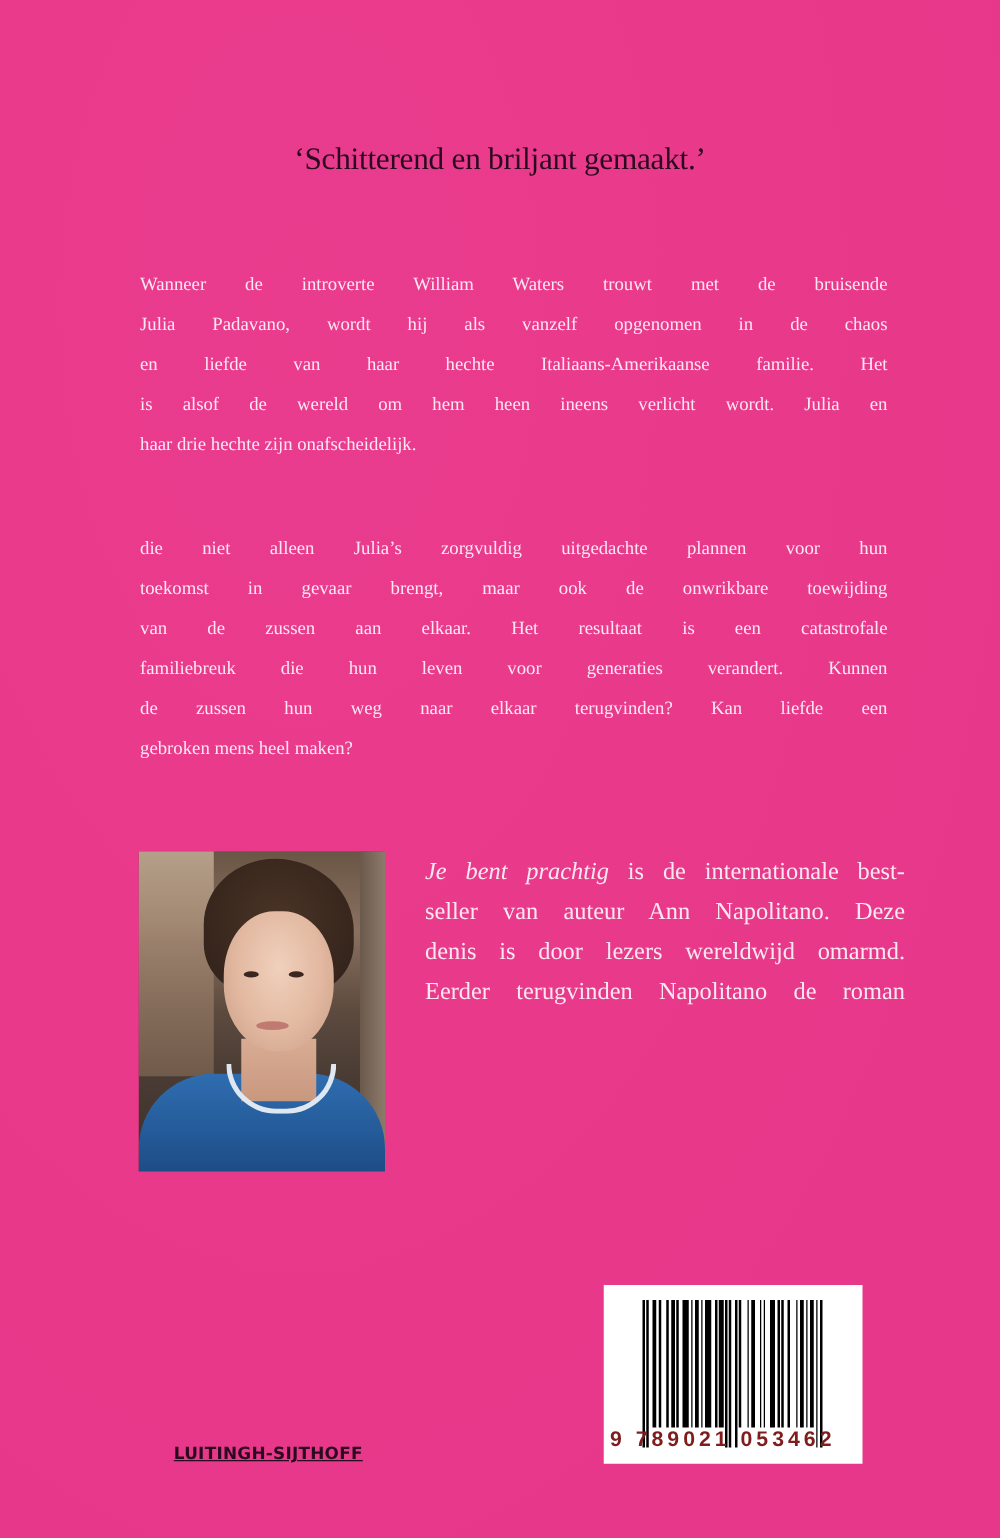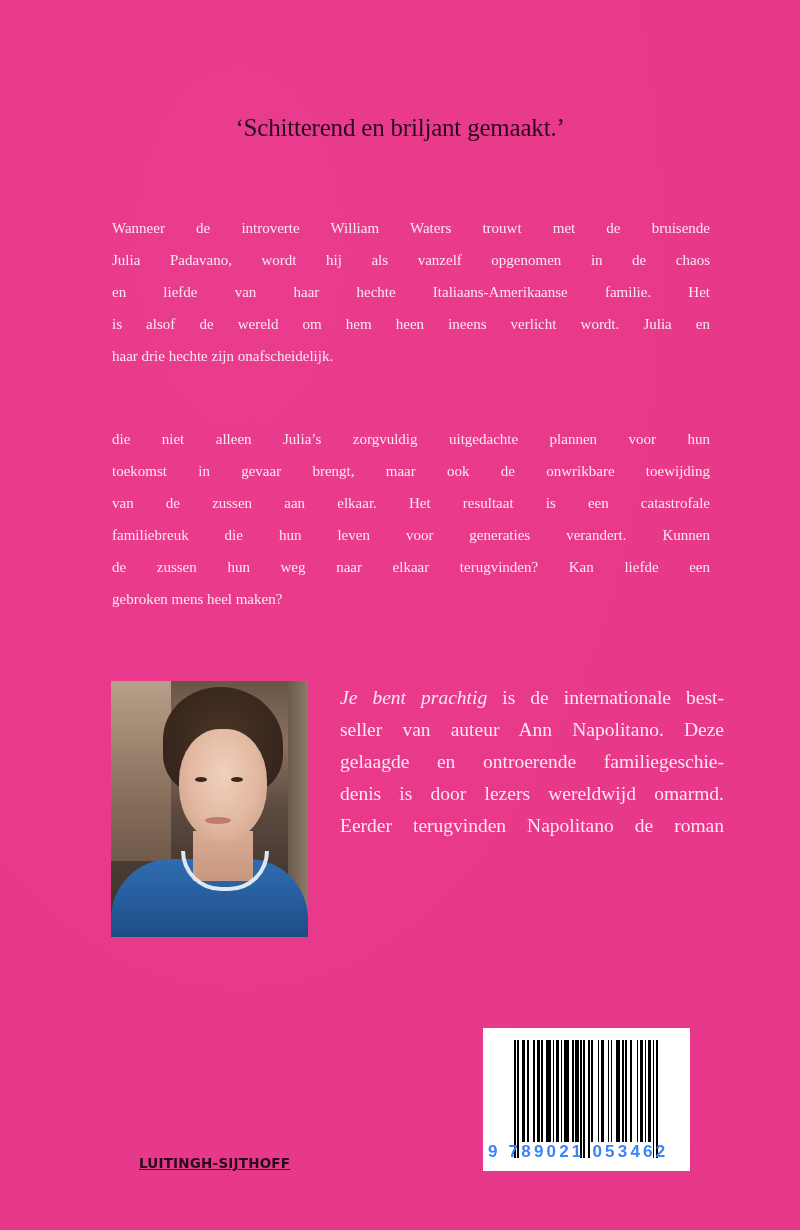--- a/index.html
+++ b/index.html
@@ -98,21 +98,21 @@
     }
     .bars {
       position: absolute; left: 31px; top: 12px; width: 144px; height: 118px;
       display: flex; align-items: flex-start;
     }
     .bars span { display: block; background: #000; }
     .bars span.gap { background: transparent; }
     .isbn {
       position: absolute; left: 5px; top: 114px; width: 200px; height: 22px;
       font-family: "Liberation Sans", "DejaVu Sans", sans-serif;
-      font-size: 17px; font-weight: bold; color: #3b82f6;
+      font-size: 17px; font-weight: bold; color: #7f1d1d;
       letter-spacing: 3.2px;
       background: transparent;
     }
     .publisher {
       position: absolute; left: 139px; top: 1155px;
       font-family: "DejaVu Sans", "Liberation Sans", sans-serif;
       font-weight: bold; font-size: 13.5px; letter-spacing: 0.2px;
       color: #2A0A1E;
       text-decoration: underline;
     }
@@ -152,21 +152,20 @@
     <div class="hair"></div>
     <div class="face"></div>
     <div class="eye-l"></div>
     <div class="eye-r"></div>
     <div class="lips"></div>
   </div>
 
   <div class="bio">
     <span class="line"><span class="em">Je bent prachtig</span><span> is de internationale best-</span></span>
     <span class="line">seller van auteur Ann Napolitano. Deze</span>
-    <span class="line">gelaagde en ontroerende familiegeschie-</span>
     <span class="line">denis is door lezers wereldwijd omarmd.</span>
     <span class="line">Eerder terugvinden Napolitano de roman</span>
   </div>
 
   <div class="barcode-box">
     <div class="bars" id="bars">
         <span class="" style="width: 1.62px; height: 118px;"></span>
         <span class="gap" style="width: 1.62px; height: 118px;"></span>
         <span class="" style="width: 1.62px; height: 118px;"></span>
         <span class="gap" style="width: 3.24px; height: 102px;"></span>

